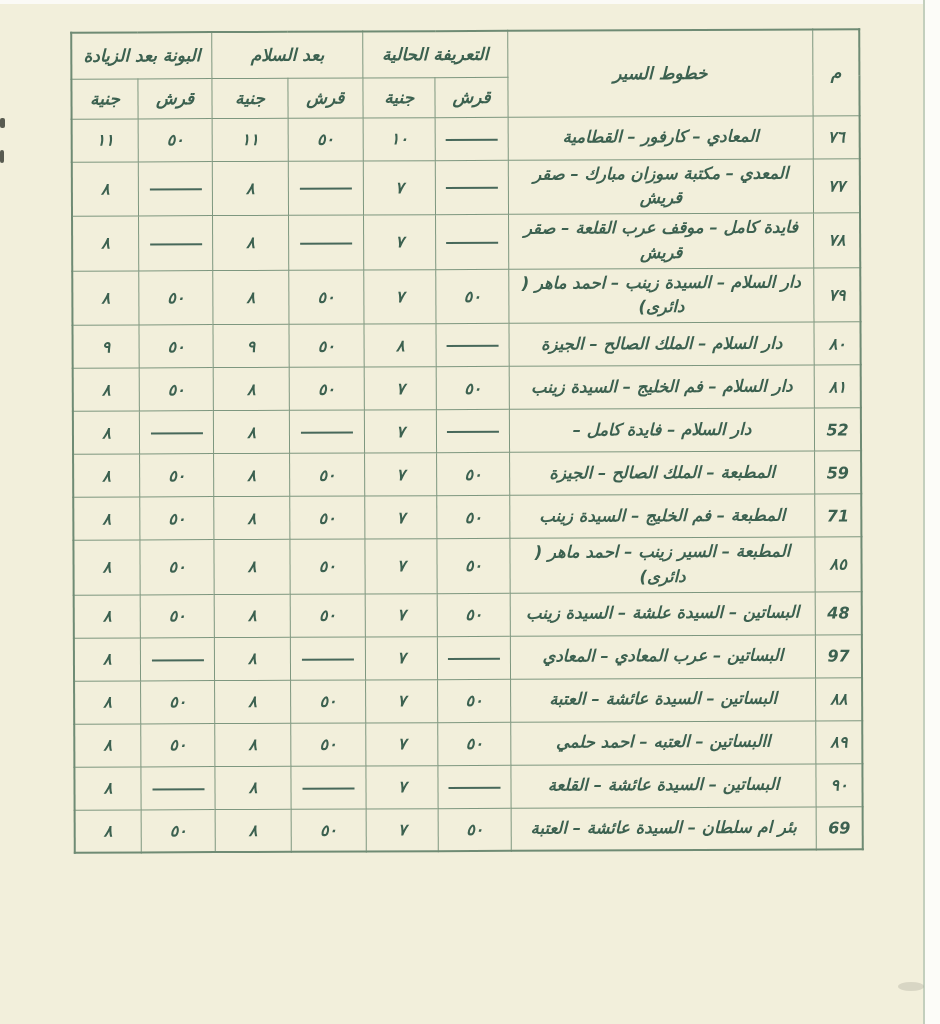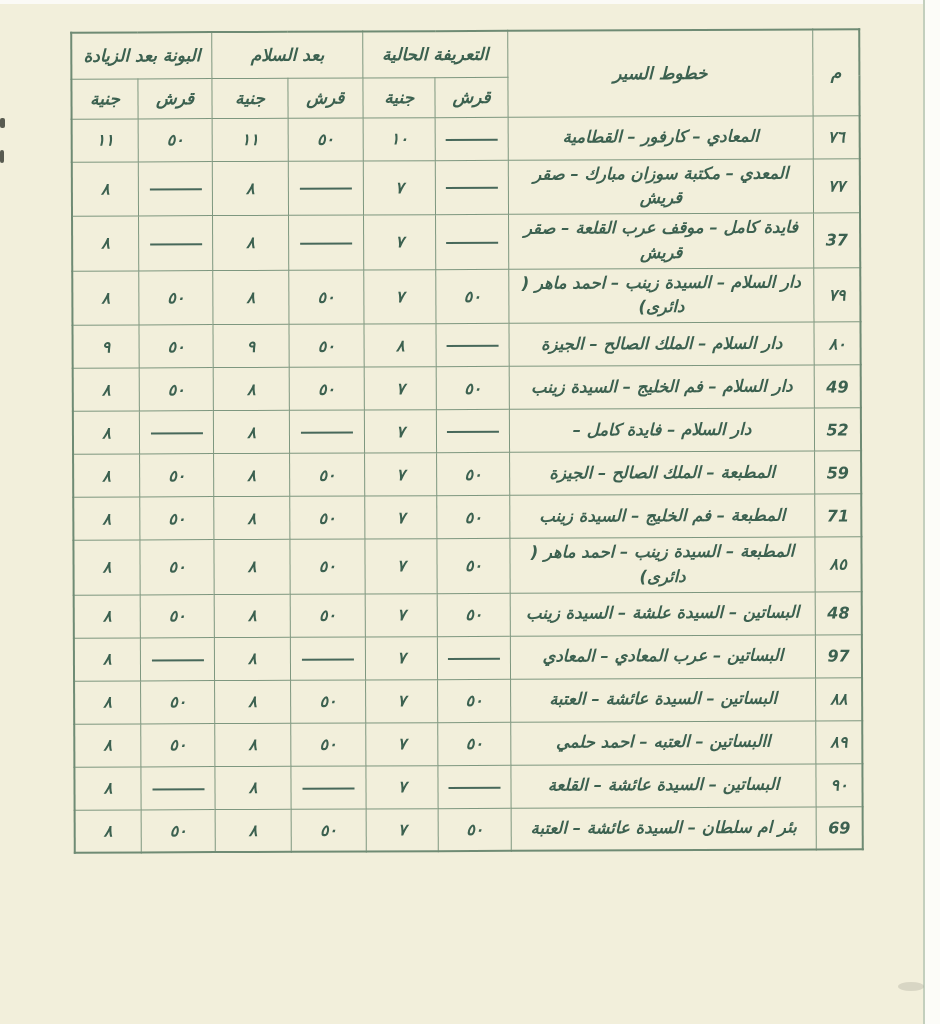--- a/index.html
+++ b/index.html
@@ -106,21 +106,21 @@
           <td>٧٧</td>
           <td class="route">المعدي – مكتبة سوزان مبارك – صقر قريش</td>
           <td><span class="dash"></span></td>
           <td>٧</td>
           <td><span class="dash"></span></td>
           <td>٨</td>
           <td><span class="dash"></span></td>
           <td>٨</td>
         </tr>
         <tr>
-          <td>37</td>
+          <td>٧٨</td>
           <td class="route">فايدة كامل – موقف عرب القلعة – صقر قريش</td>
           <td><span class="dash"></span></td>
           <td>٧</td>
           <td><span class="dash"></span></td>
           <td>٨</td>
           <td><span class="dash"></span></td>
           <td>٨</td>
         </tr>
         <tr>
           <td>٧٩</td>
@@ -136,21 +136,21 @@
           <td>٨٠</td>
           <td class="route">دار السلام – الملك الصالح – الجيزة</td>
           <td><span class="dash"></span></td>
           <td>٨</td>
           <td>٥٠</td>
           <td>٩</td>
           <td>٥٠</td>
           <td>٩</td>
         </tr>
         <tr>
-          <td>49</td>
+          <td>٨١</td>
           <td class="route">دار السلام – فم الخليج – السيدة زينب</td>
           <td>٥٠</td>
           <td>٧</td>
           <td>٥٠</td>
           <td>٨</td>
           <td>٥٠</td>
           <td>٨</td>
         </tr>
         <tr>
           <td>52</td>
@@ -177,21 +177,21 @@
           <td class="route">المطبعة – فم الخليج – السيدة زينب</td>
           <td>٥٠</td>
           <td>٧</td>
           <td>٥٠</td>
           <td>٨</td>
           <td>٥٠</td>
           <td>٨</td>
         </tr>
         <tr>
           <td>٨٥</td>
-          <td class="route">المطبعة – السيدة زينب – احمد ماهر ( دائرى)</td>
+          <td class="route">المطبعة – السير زينب – احمد ماهر ( دائرى)</td>
           <td>٥٠</td>
           <td>٧</td>
           <td>٥٠</td>
           <td>٨</td>
           <td>٥٠</td>
           <td>٨</td>
         </tr>
         <tr>
           <td>48</td>
           <td class="route">البساتين – السيدة علشة – السيدة زينب</td>

